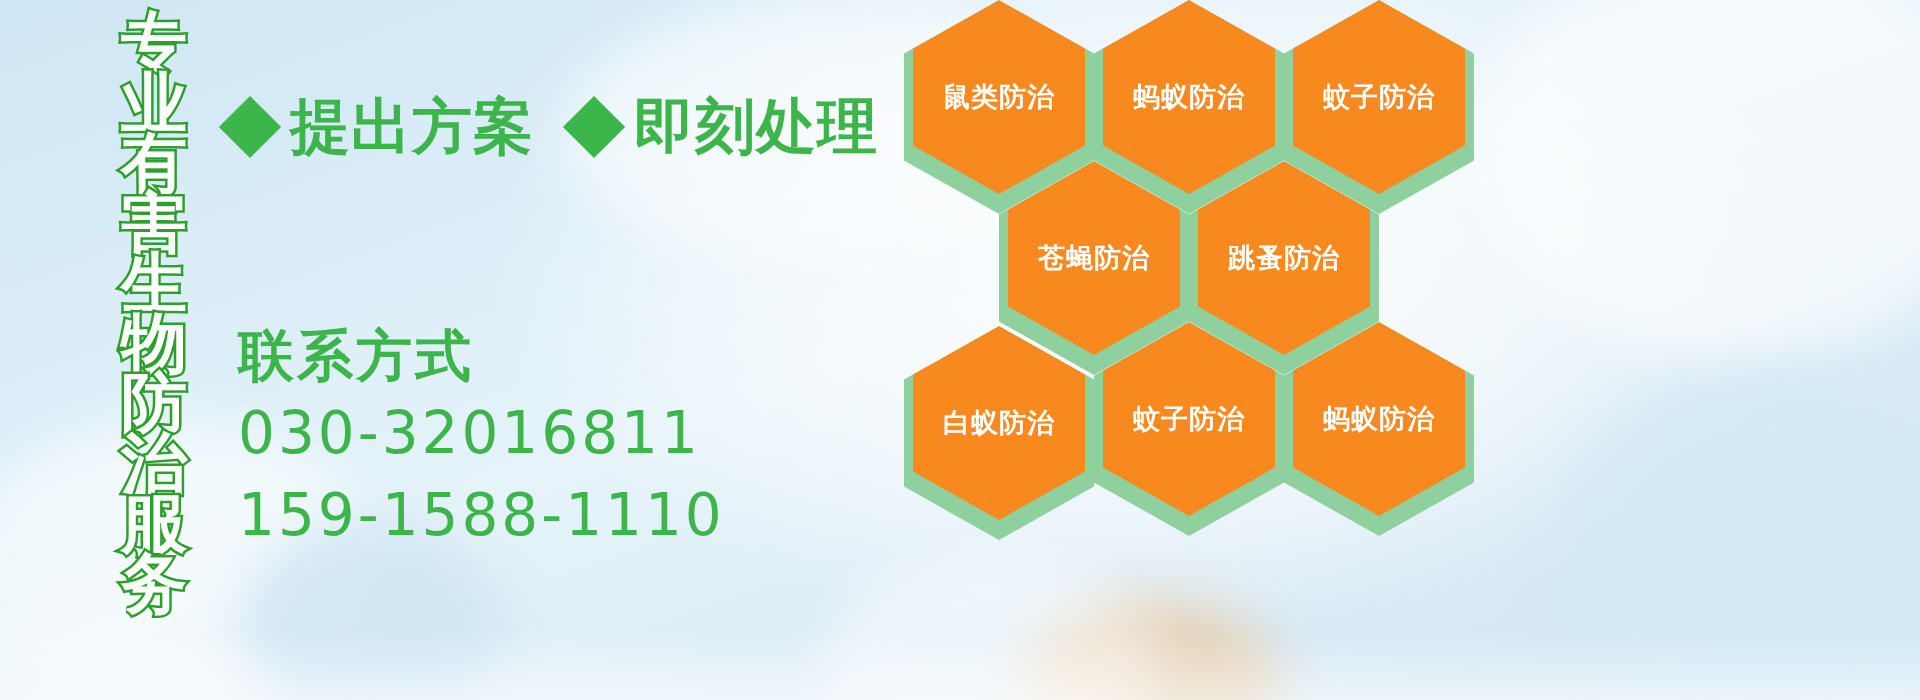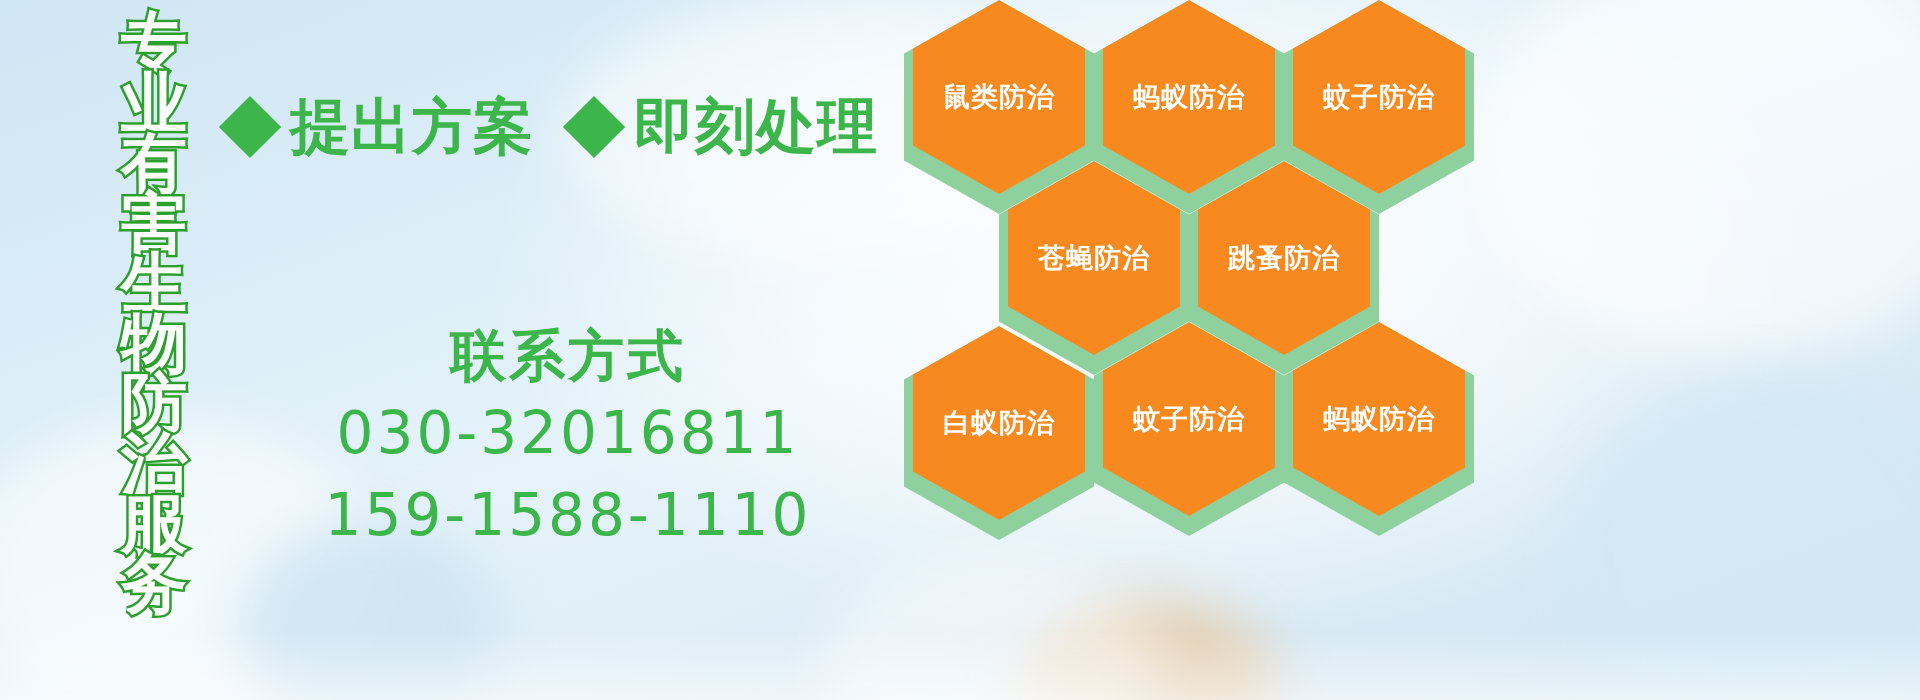--- a/index.html
+++ b/index.html
@@ -66,21 +66,21 @@
   .feature-label {
     font-size:60px;
     font-weight:bold;
     color:#3cb54a;
     letter-spacing:1px;
     white-space:nowrap;
     font-family:"DejaVu Sans","Liberation Sans",sans-serif;
   }
 
   
-  #contact { position:absolute; left:248px; top:320px; width:640px; text-align:center; }
+  #contact { position:absolute; left:238px; top:320px; width:640px; text-align:left; }
   #contact-title {
     font-size:56px; font-weight:bold; color:#3cb54a;
     letter-spacing:3px; line-height:72px;
     font-family:"DejaVu Sans","Liberation Sans",sans-serif;
   }
   .phone {
     font-size:58px; color:#3cb54a; letter-spacing:3px;
     line-height:82px; font-weight:normal;
     font-family:"DejaVu Sans","Liberation Sans",sans-serif;
   }

